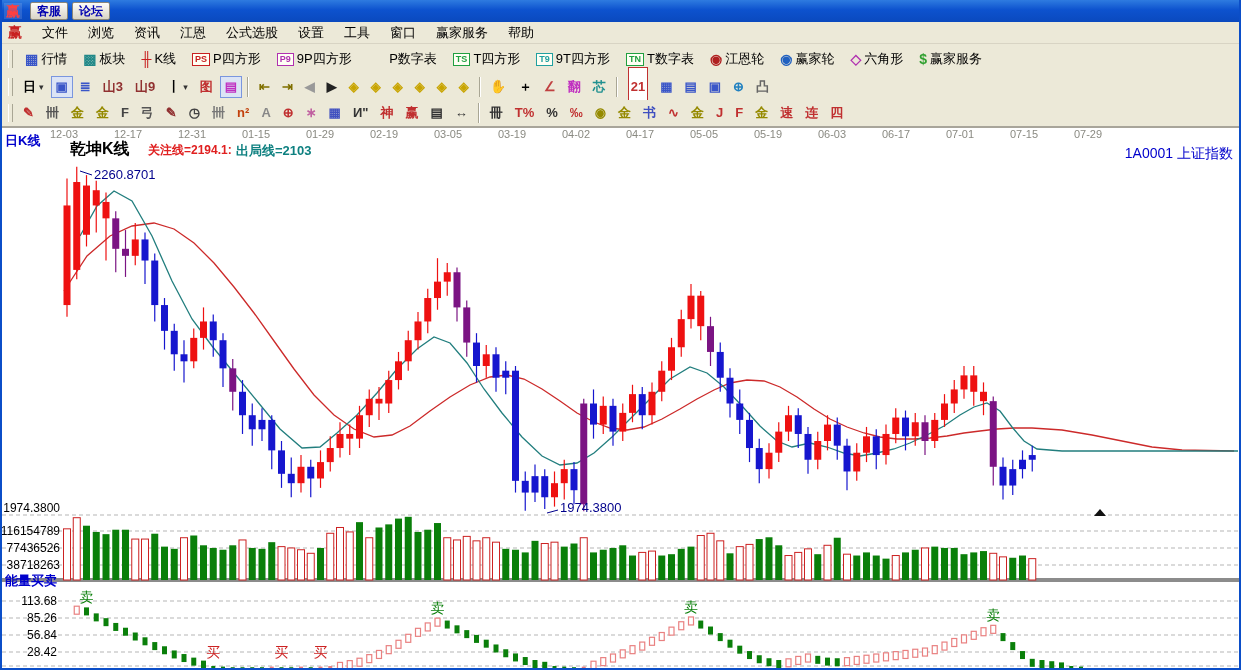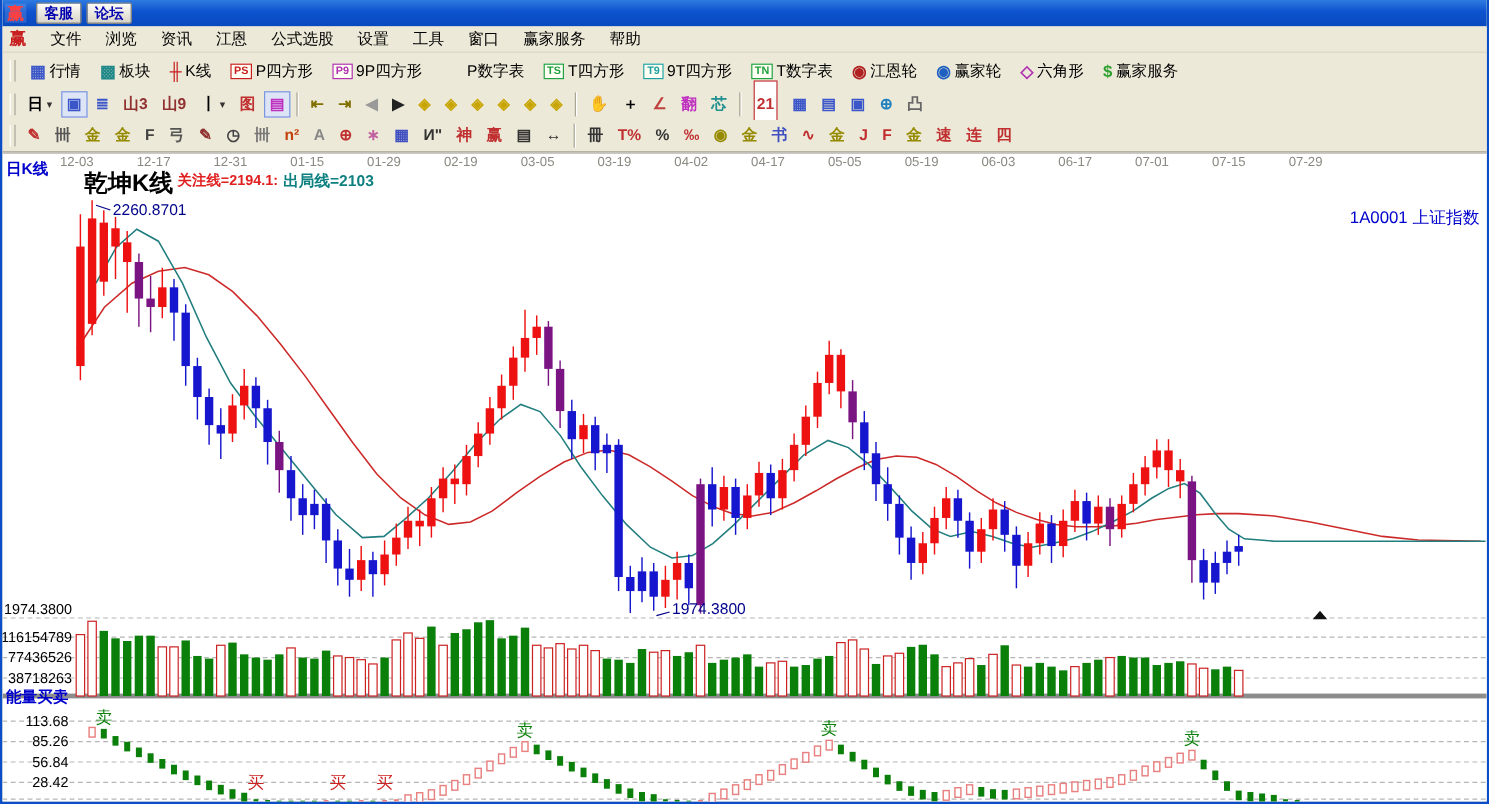--- a/index.html
+++ b/index.html
@@ -36,24 +36,24 @@
   .glyph.badge{font-size:9px;font-weight:bold;border:1px solid currentColor;padding:0 2px;line-height:11px;background:#FFFFF4;}
   .glyph.boxed{font-size:10px;border:1px solid currentColor;padding:13px 2px;line-height:12px;background:#FFF;}
   .tlabel{font-size:13px;color:#000;font-weight:normal;}
   .caret{font-size:9px;color:#333;}
   .tsep{width:2px;height:20px;margin:0 4px;border-left:1px solid #A9A694;border-right:1px solid #fff;}
   
   .chart-region{position:relative;width:1237px;height:541px;background:#fff;border-top:1px solid #A8A59A;}
   .chart-region svg{position:absolute;left:0;top:0;}
   .ov{position:absolute;white-space:nowrap;}
   .ov-dayk{left:3px;top:4px;color:#0000CC;font-size:13px;font-weight:bold;}
-  .ov-sub{left:68px;top:11px;color:#000;font-size:20px;font-weight:bold;}
+  .ov-sub{left:68px;top:11px;color:#000;font-size:16px;font-weight:bold;}
   .ov-sig-red{left:146px;top:14px;color:#E02020;font-size:12px;font-weight:bold;}
   .ov-sig-teal{left:234px;top:14px;color:#0E8080;font-size:13px;font-weight:bold;}
-  .ov-symbol{right:6px;top:17px;color:#0000CC;font-size:14px;margin-top:28px;}
+  .ov-symbol{right:6px;top:17px;color:#0000CC;font-size:14px;}
   .ov-ind{left:3px;top:444px;color:#0000CC;font-size:13px;font-weight:bold;}
   .ov-watermark{right:10px;top:497px;color:#D04040;font-size:30px;font-weight:bold;
     font-family:"DejaVu Serif","Liberation Serif",serif;letter-spacing:5px;opacity:.95;}
 </style>
 </head>
 <body>
 
 <div class="window">
 
   <div class="titlebar">

